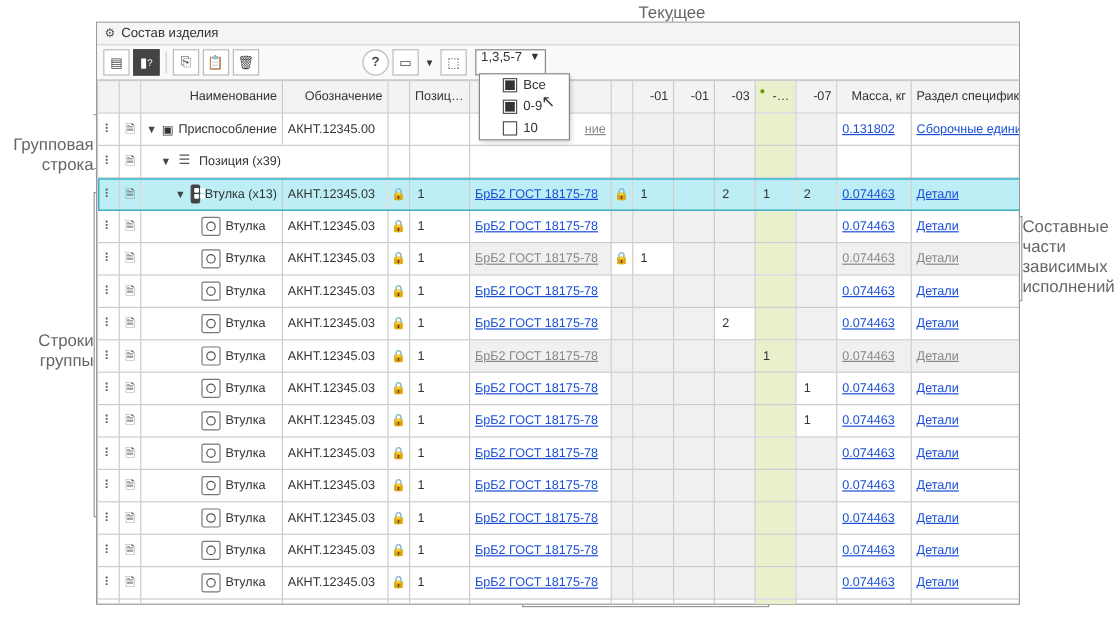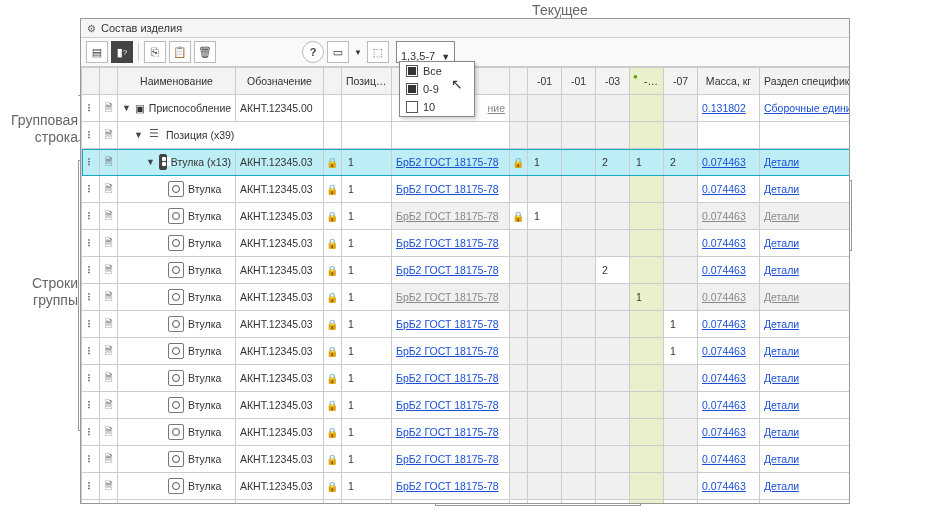--- a/index.html
+++ b/index.html
@@ -10,31 +10,31 @@
   .callout.top{top:2px;left:500px;text-align:center;width:120px}
   .callout.bot{bottom:2px;left:450px;width:260px;text-align:center}
   .line{position:absolute;background:#999}
   .panel{position:absolute;left:80px;top:18px;right:80px;bottom:28px;border:1px solid #999;background:#fff;display:flex;flex-direction:column}
   .titlebar{background:#f5f5f5;border-bottom:1px solid #ccc;padding:3px 6px;display:flex;align-items:center;gap:5px}
   .gear{font-size:10px;color:#555}
   .toolbar{background:#f9f9f9;border-bottom:1px solid #ccc;padding:3px 5px;display:flex;align-items:center;gap:3px}
   .tbtn{width:20px;height:20px;border:1px solid #bbb;background:#fff;display:inline-flex;align-items:center;justify-content:center;font-size:11px;color:#444}
   .tbtn.dark{background:#444;color:#fff;border-color:#444}
   .sep{width:1px;height:18px;background:#ccc;margin:0 2px}
-  .combo{border:1px solid #888;height:20px;display:inline-flex;align-items:flex-end;padding:0 4px;background:#fff;position:relative;margin-left:4px}
+  .combo{border:1px solid #888;height:20px;display:inline-flex;align-items:flex-start;padding:0 4px;background:#fff;position:relative;margin-left:4px}
   .combo .arrow{margin-left:6px;font-size:9px;color:#333}
   .dropdown{position:absolute;top:42px;left:318px;background:#fff;border:1px solid #888;z-index:10;width:74px;box-shadow:2px 2px 4px rgba(0,0,0,0.2)}
-  .ddrow{display:flex;align-items:center;padding:3px 6px;gap:5px}
+  .ddrow{display:flex;align-items:center;padding:3px 19px;gap:5px}
   .chk{width:10px;height:10px;border:1px solid #555;display:inline-block;background:#fff;position:relative}
   .chk.full::after{content:"";position:absolute;inset:1px;background:#333}
   .chk.semi::after{content:"";position:absolute;inset:1px;background:#333}
   .table-wrap{flex:1;overflow:auto}
   table{border-collapse:collapse;width:100%;table-layout:fixed}
   th,td{border:1px solid #ccc;padding:2px 4px;height:22px;overflow:hidden;white-space:nowrap;text-overflow:ellipsis;font-size:10.5px}
-  th{background:#f3f3f3;font-weight:normal;text-align:center}
+  th{background:#f3f3f3;font-weight:normal;text-align:right}
   col.ic{width:18px}
   col.nm{width:118px}
   col.ob{width:88px}
   col.pos{width:50px}
   col.mat{width:118px}
   col.qty{width:34px}
   col.mass{width:62px}
   col.sect{width:110px}
   td.ic{text-align:center;padding:0}
   td.ic span,th.ic span{font-size:10px;color:#555}
@@ -68,20 +68,21 @@
 <div class="line" style="left:78px;top:95px;width:15px;height:1px"></div>
 
 <div class="callout left" style="top:112px">Групповая<br>строка</div>
 <div class="line" style="left:78px;top:140px;width:15px;height:1px"></div>
 
 <div class="callout left" style="top:275px">Строки<br>группы</div>
 <div class="line" style="left:78px;top:160px;width:1px;height:270px"></div>
 <div class="line" style="left:78px;top:160px;width:8px;height:1px"></div>
 <div class="line" style="left:78px;top:430px;width:8px;height:1px"></div>
 
+<div class="callout right" style="top:180px">Составные<br>части<br>зависимых<br>исполнений</div>
 <div class="line" style="right:78px;top:180px;width:1px;height:70px"></div>
 <div class="line" style="right:78px;top:180px;width:8px;height:1px"></div>
 <div class="line" style="right:78px;top:250px;width:8px;height:1px"></div>
 
 <div class="line" style="left:435px;bottom:26px;width:205px;height:1px"></div>
 <div class="line" style="left:435px;bottom:26px;width:1px;height:6px"></div>
 <div class="line" style="left:640px;bottom:26px;width:1px;height:6px"></div>
 
 <div class="panel">
   <div class="titlebar">

